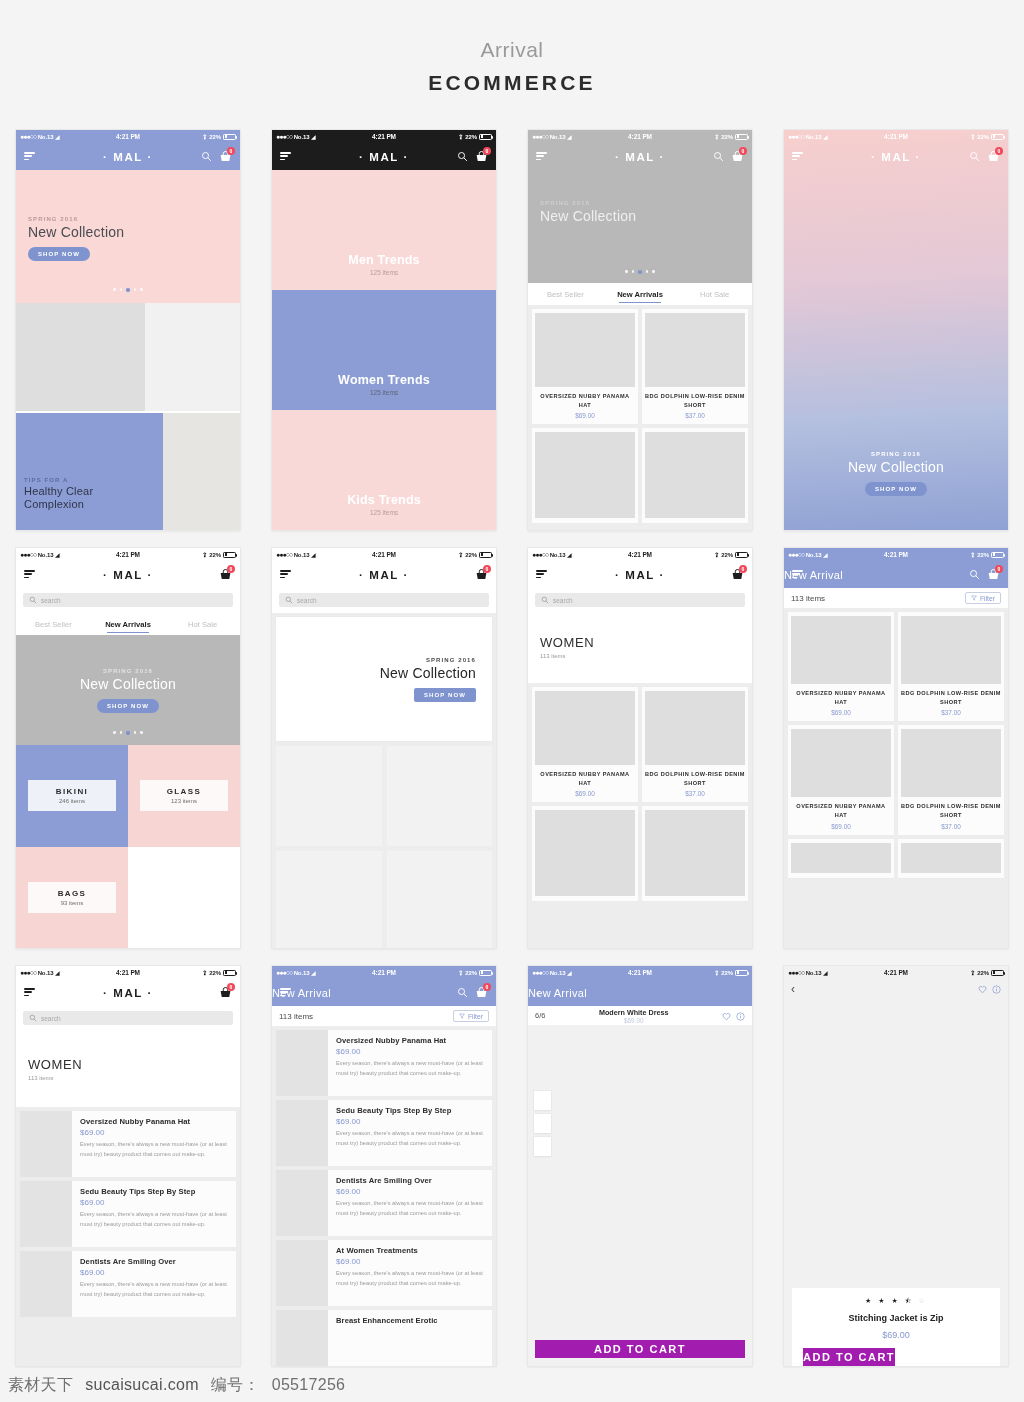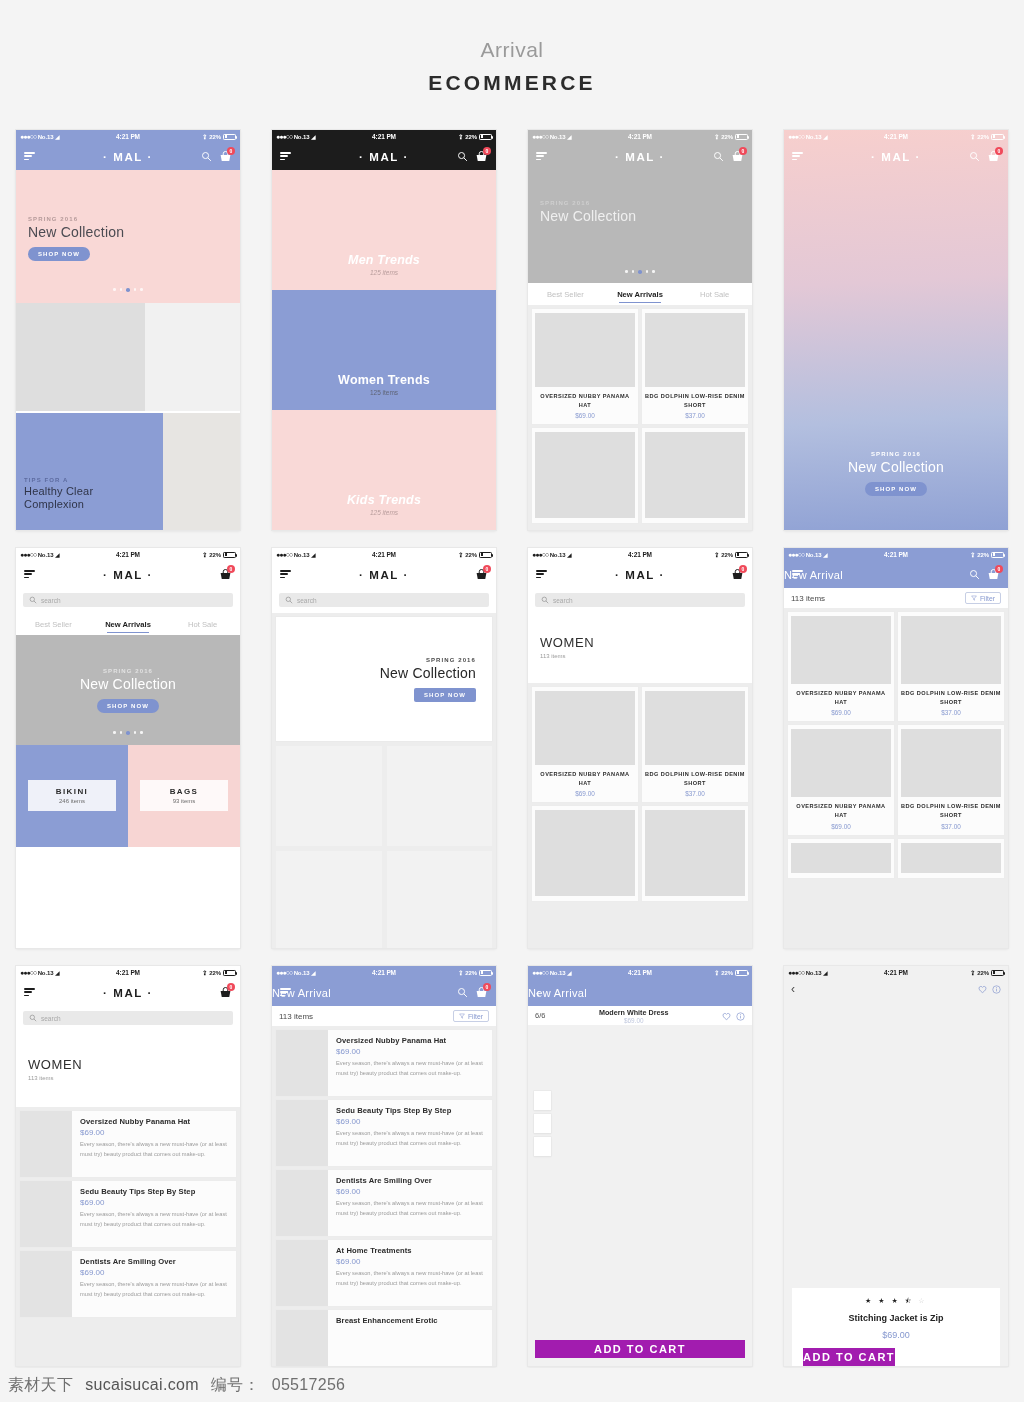--- a/index.html
+++ b/index.html
@@ -163,21 +163,21 @@
   .mos-b { background: #f1f1f1; }
   .mos-c { background: #8b9dd4; position: relative; }
   .mos-d { background: #e7e5e2; }
   .mos-c .tile-copy { position: absolute; left: 8px; bottom: 18px; color: #33384d; }
   .mos-c .kicker { color: #5d6ba0; }
   .mos-c .headline { font-size: 11px; color: #2f3448; line-height: 1.25; font-weight: 400; }
 
   
   .bands { flex: 1; display: flex; flex-direction: column; }
   .band { flex: 1; display: flex; flex-direction: column; align-items: center; justify-content: flex-end; padding-bottom: 14px; }
-  .band.pink { background: #f9d9d7; font-style: italic; }
+  .band.pink { background: #f9d9d7; }
   .band.blue { background: #8b9dd4; }
   .band-t { font-size: 12.5px; font-weight: bold; color: #fff; letter-spacing: .2px; }
   .band-s { font-size: 6.5px; color: #5f6476; margin-top: 2px; }
   .band.pink .band-s { color: #b89d9c; }
 
   
   .pgrid {
     flex: 1; background: #ededed; padding: 4px;
     display: grid; grid-template-columns: 1fr 1fr; gap: 4px;
     align-content: start; overflow: hidden;
@@ -613,20 +613,26 @@
       </div>
       <div class="quad">
         <div class="qcell blue">
           <div class="qplate">
             <div class="n">BIKINI</div>
             <div class="c">246 items</div>
           </div>
         </div>
         <div class="qcell pink">
           <div class="qplate">
+            <div class="n">GLASS</div>
+            <div class="c">123 items</div>
+          </div>
+        </div>
+        <div class="qcell pink">
+          <div class="qplate">
             <div class="n">BAGS</div>
             <div class="c">93 items</div>
           </div>
         </div>
       </div>
     </div>
   </div>
 
   <div class="cell">
     <div class="phone">
@@ -981,21 +987,21 @@
           <div class="lthumb"></div>
           <div class="lbody">
             <div class="lname">Dentists Are Smiling Over</div>
             <div class="lprice">$69.00</div>
             <div class="ldesc">Every season, there's always a new must-have (or at least must try) beauty product that comes out make-up.</div>
           </div>
         </div>
         <div class="lrow">
           <div class="lthumb"></div>
           <div class="lbody">
-            <div class="lname">At Home Treatments</div>
+            <div class="lname">At Women Treatments</div>
             <div class="lprice">$69.00</div>
             <div class="ldesc">Every season, there's always a new must-have (or at least must try) beauty product that comes out make-up.</div>
           </div>
         </div>
         <div class="lrow">
           <div class="lthumb"></div>
           <div class="lbody">
             <div class="lname">Breast Enhancement Erotic</div>
           </div>
         </div>

